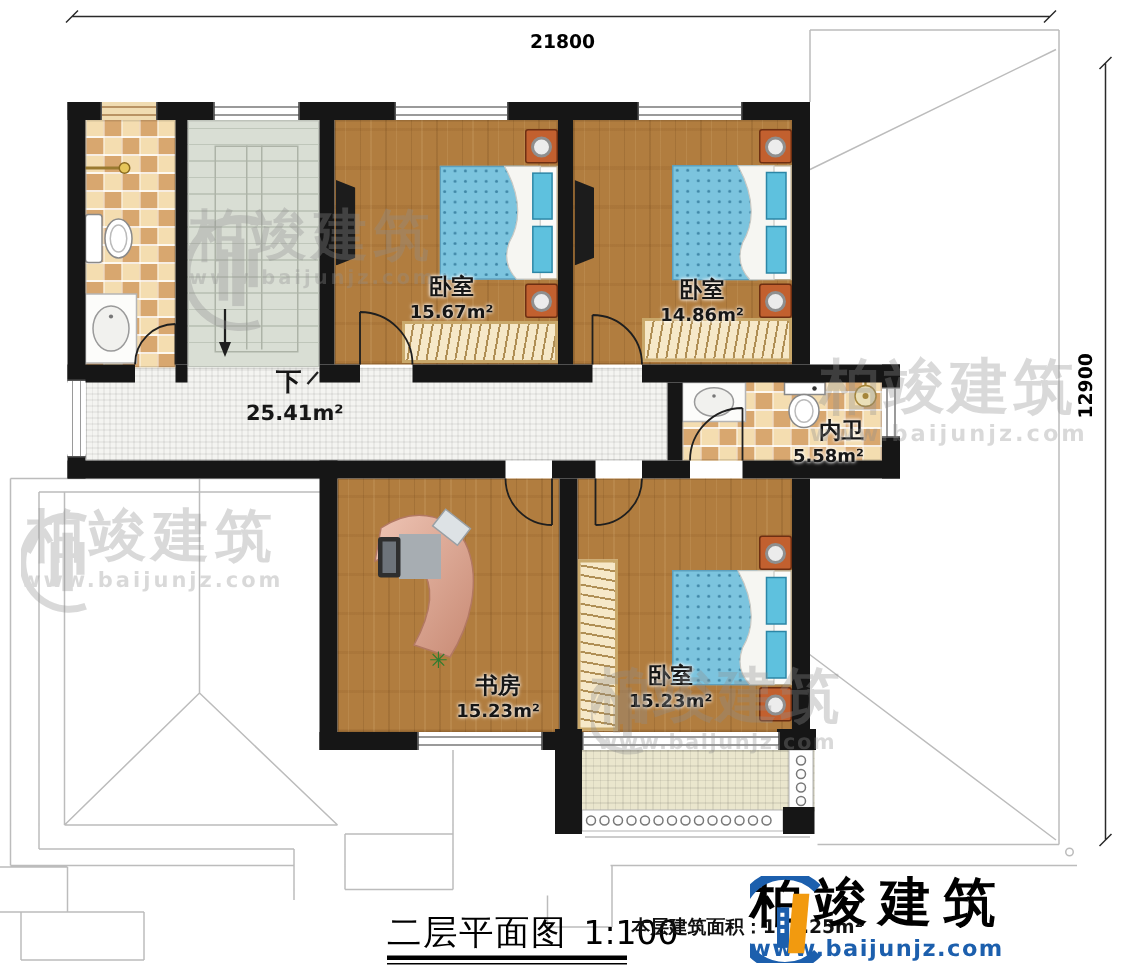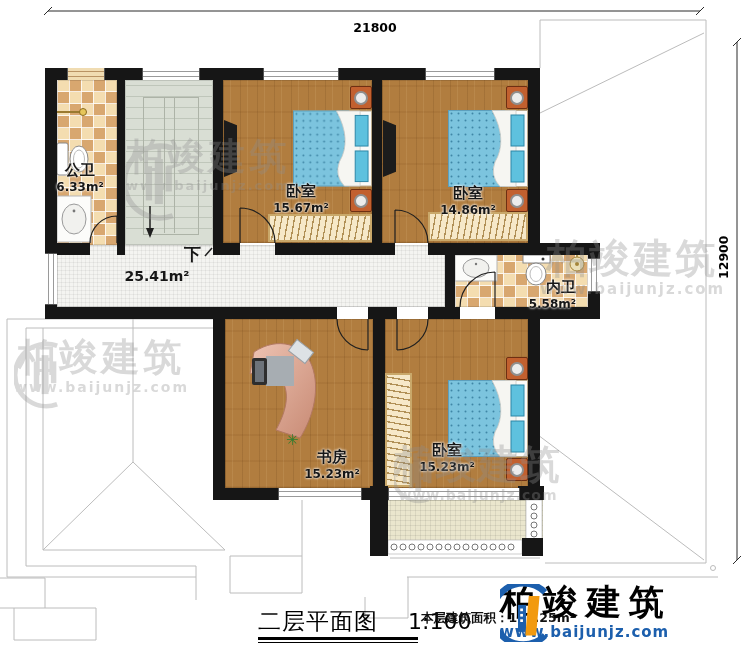--- a/index.html
+++ b/index.html
@@ -56,21 +56,21 @@
   .roomlbl .ar{display:block;font-size:12px;}
   .dimlbl{position:absolute;z-index:7;font-size:12.5px;font-weight:bold;color:#000;text-align:center;}
   .downlbl{position:absolute;z-index:7;font-size:17px;font-weight:bold;}
   .arealbl{position:absolute;z-index:7;font-size:14px;font-weight:bold;text-align:center;width:90px;}
   
   .wm{position:absolute;z-index:8;display:flex;gap:8px;color:#8f8f8f;opacity:.33;align-items:flex-start;}
   .wm .col{display:flex;flex-direction:column;align-items:center;}
   .wm .t{font-weight:bold;white-space:nowrap;line-height:1;}
   .wm .u{font-weight:bold;white-space:nowrap;line-height:1;margin-top:4px;}
   
-  .titlerow{position:absolute;z-index:9;left:258px;top:606px;display:flex;align-items:baseline;gap:30px;color:#000;}
+  .titlerow{position:absolute;z-index:9;left:258px;top:606px;display:flex;align-items:baseline;gap:11px;color:#000;}
   .maintitle{font-size:23px;letter-spacing:1px;}
   .scale{font-size:22px;}
   .uline{position:absolute;z-index:9;background:#000;}
   .infoblk{position:absolute;z-index:9;left:421px;top:609px;font-size:12.5px;font-weight:bold;color:#111;line-height:17px;white-space:nowrap;}
   .logo{position:absolute;z-index:9;left:500px;top:584px;display:flex;align-items:flex-start;gap:6px;}
   .logo .col{display:flex;flex-direction:column;}
   .logoname{font-size:35px;font-weight:bold;color:#000;letter-spacing:8px;line-height:1.05;white-space:nowrap;}
   .logourl{font-size:15px;font-weight:bold;color:#1c5fad;letter-spacing:1px;white-space:nowrap;margin-top:2px;}
 </style>
 </head>
@@ -277,24 +277,20 @@
       <path d="M428,319 A31,31 0 0 1 397,350 M397,319 V350"></path>
       <path d="M460,307 A35,35 0 0 1 495,272 M495,307 V272"></path>
     </g>
     <g stroke="#1f1f1f" stroke-width="1.5">
       <line x1="150" y1="206" x2="150" y2="229"></line>
       <polygon points="146,228 154,228 150,238" fill="#1f1f1f" stroke="none"></polygon>
       <line x1="205" y1="256" x2="212" y2="248"></line>
     </g>
   </svg>
 
-  <div class="roomlbl" style="left:40px;top:162px;">
-    <span class="nm">公卫</span>
-    <span class="ar">6.33m²</span>
-  </div>
   <div class="roomlbl" style="left:261px;top:183px;">
     <span class="nm">卧室</span>
     <span class="ar">15.67m²</span>
   </div>
   <div class="roomlbl" style="left:428px;top:185px;">
     <span class="nm">卧室</span>
     <span class="ar">14.86m²</span>
   </div>
   <div class="roomlbl" style="left:496px;top:279px;text-align:right;">
     <span class="nm">内卫</span>
@@ -302,21 +298,21 @@
   </div>
   <div class="roomlbl" style="left:292px;top:449px;">
     <span class="nm">书房</span>
     <span class="ar">15.23m²</span>
   </div>
   <div class="roomlbl" style="left:407px;top:442px;">
     <span class="nm">卧室</span>
     <span class="ar">15.23m²</span>
   </div>
   <div class="downlbl" style="left:184px;top:243px;">下</div>
-  <div class="arealbl" style="left:112px;top:268px;">25.41m²</div>
+  <div class="arealbl" style="left:139px;top:268px;text-align:right;">25.41m²</div>
 
   <div class="wm" style="left:126px;top:138px;">
     <svg width="54" height="88" viewBox="0 0 60 95">
       <path d="M52,10 A40,40 0 1 0 52,85" fill="none" stroke="currentColor" stroke-width="6"></path>
       <rect x="22" y="30" width="7" height="38" fill="currentColor"></rect>
       <rect x="32" y="22" width="9" height="50" fill="currentColor"></rect>
       <rect x="44" y="30" width="7" height="28" fill="currentColor"></rect>
     </svg>
     <div class="col">
       <span class="t" style="font-size:37px;letter-spacing:4px;">柏竣建筑</span>

